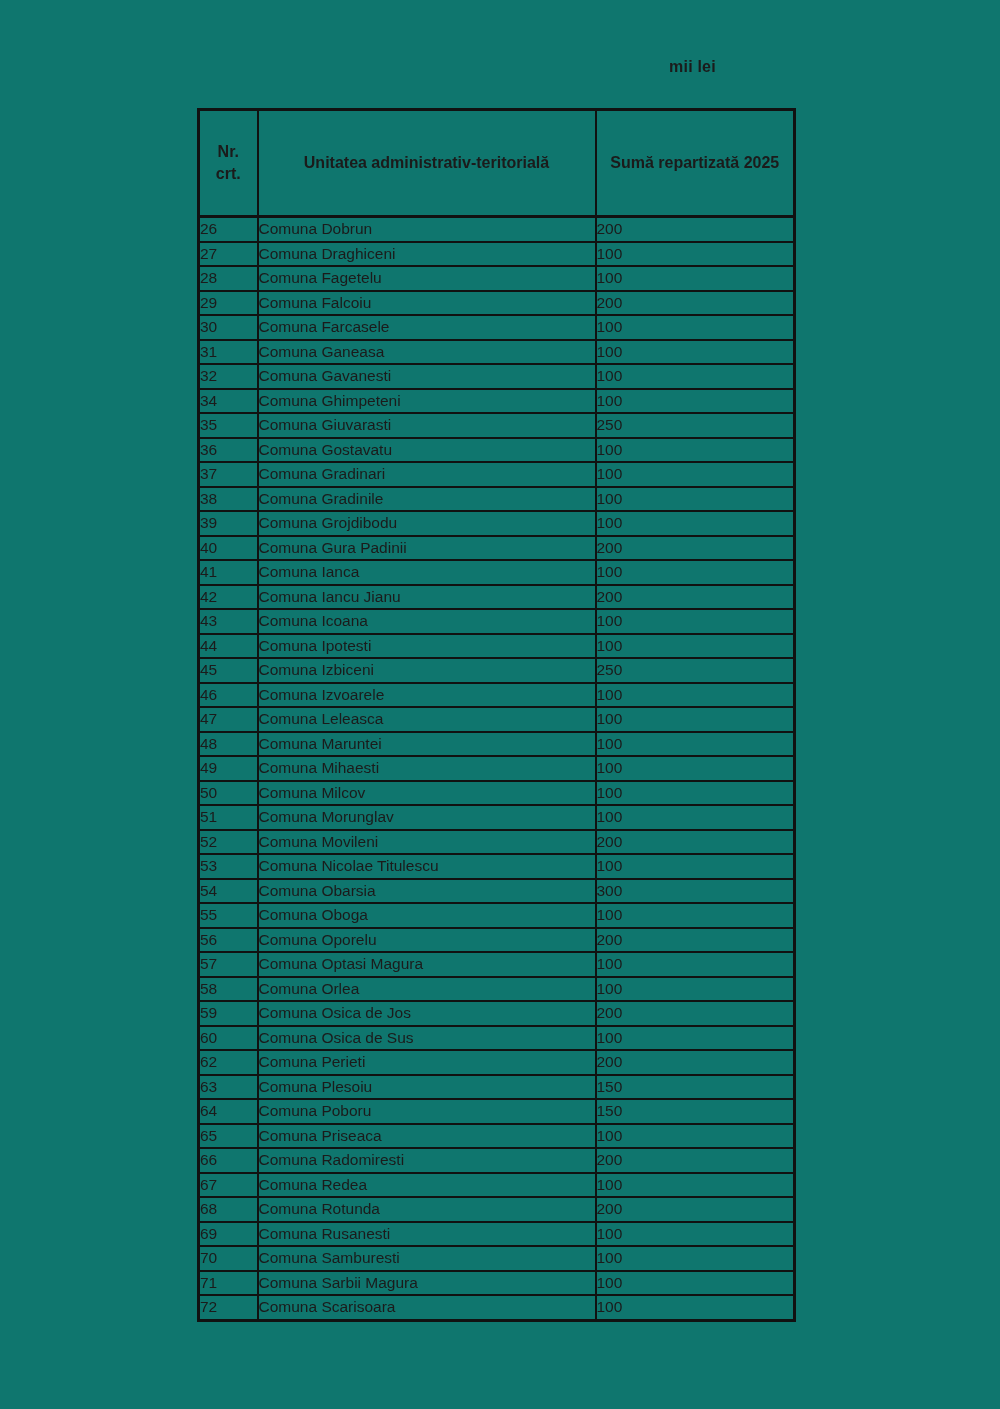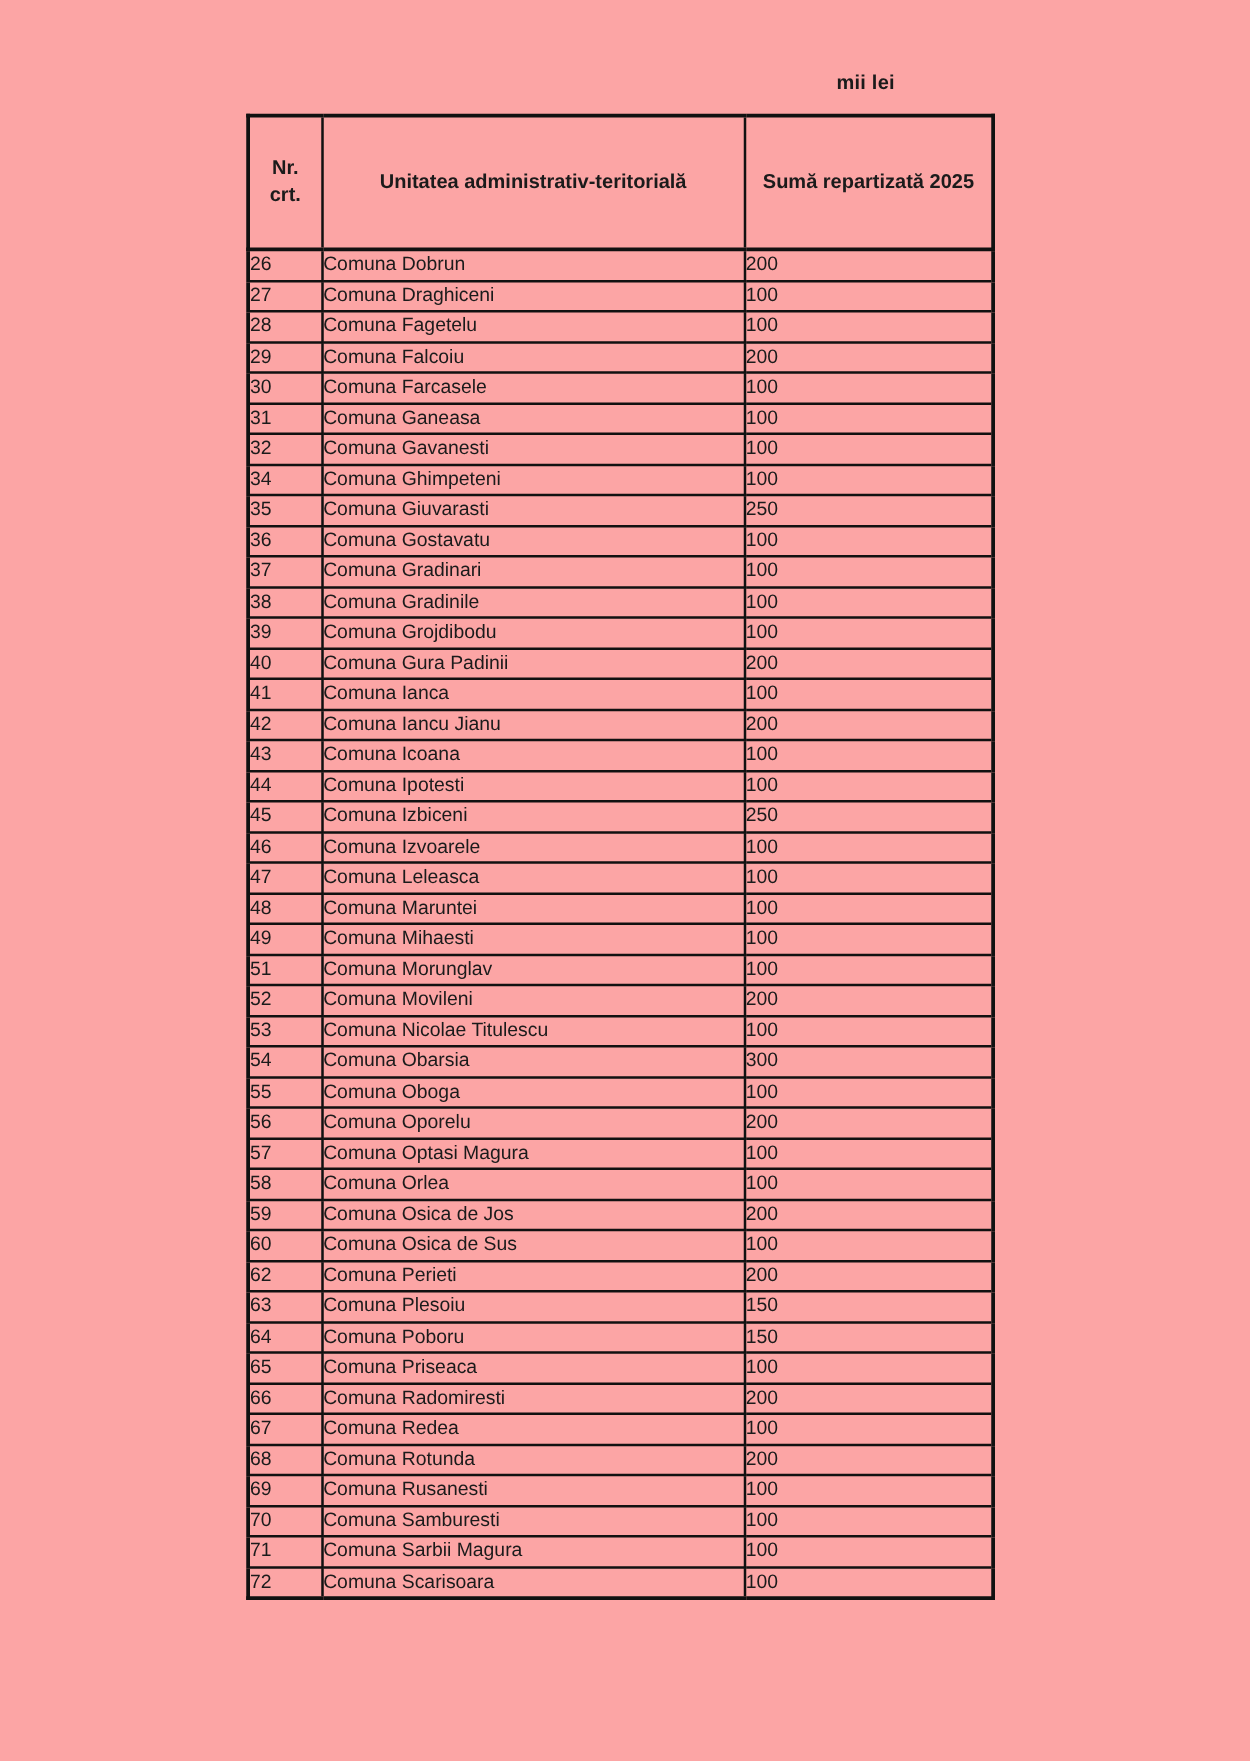--- a/index.html
+++ b/index.html
@@ -4,37 +4,37 @@
 <style>
   html, body {
     margin: 0;
     padding: 0;
     background: #ffffff;
   }
   .page {
     position: relative;
     width: 1000px;
     height: 1409px;
-    background: #fca5a5;
+    background: #0f766e;
     font-family: "Liberation Sans", "DejaVu Sans", sans-serif;
     color: #1b1b1b;
   }
   .unit-label {
     position: absolute;
     top: 58px;
     left: 594px;
     width: 197px;
     text-align: center;
     font-size: 16px;
     font-weight: bold;
     letter-spacing: 0.2px;
   }
   table.alloc-table {
     position: absolute;
-    top: 91px;
+    top: 108px;
     left: 197px;
     width: 596px;
     border-collapse: collapse;
     table-layout: fixed;
   }
   table.alloc-table col.c-nr   { width: 59px; }
   table.alloc-table col.c-name { width: 338px; }
   table.alloc-table col.c-sum  { width: 199px; }
   table.alloc-table th,
   table.alloc-table td {
@@ -207,20 +207,25 @@
           <td class="td-nr">48</td>
           <td class="td-name">Comuna Maruntei</td>
           <td class="td-value">100</td>
         </tr>
         <tr>
           <td class="td-nr">49</td>
           <td class="td-name">Comuna Mihaesti</td>
           <td class="td-value">100</td>
         </tr>
         <tr>
+          <td class="td-nr">50</td>
+          <td class="td-name">Comuna Milcov</td>
+          <td class="td-value">100</td>
+        </tr>
+        <tr>
           <td class="td-nr">51</td>
           <td class="td-name">Comuna Morunglav</td>
           <td class="td-value">100</td>
         </tr>
         <tr>
           <td class="td-nr">52</td>
           <td class="td-name">Comuna Movileni</td>
           <td class="td-value">200</td>
         </tr>
         <tr>

